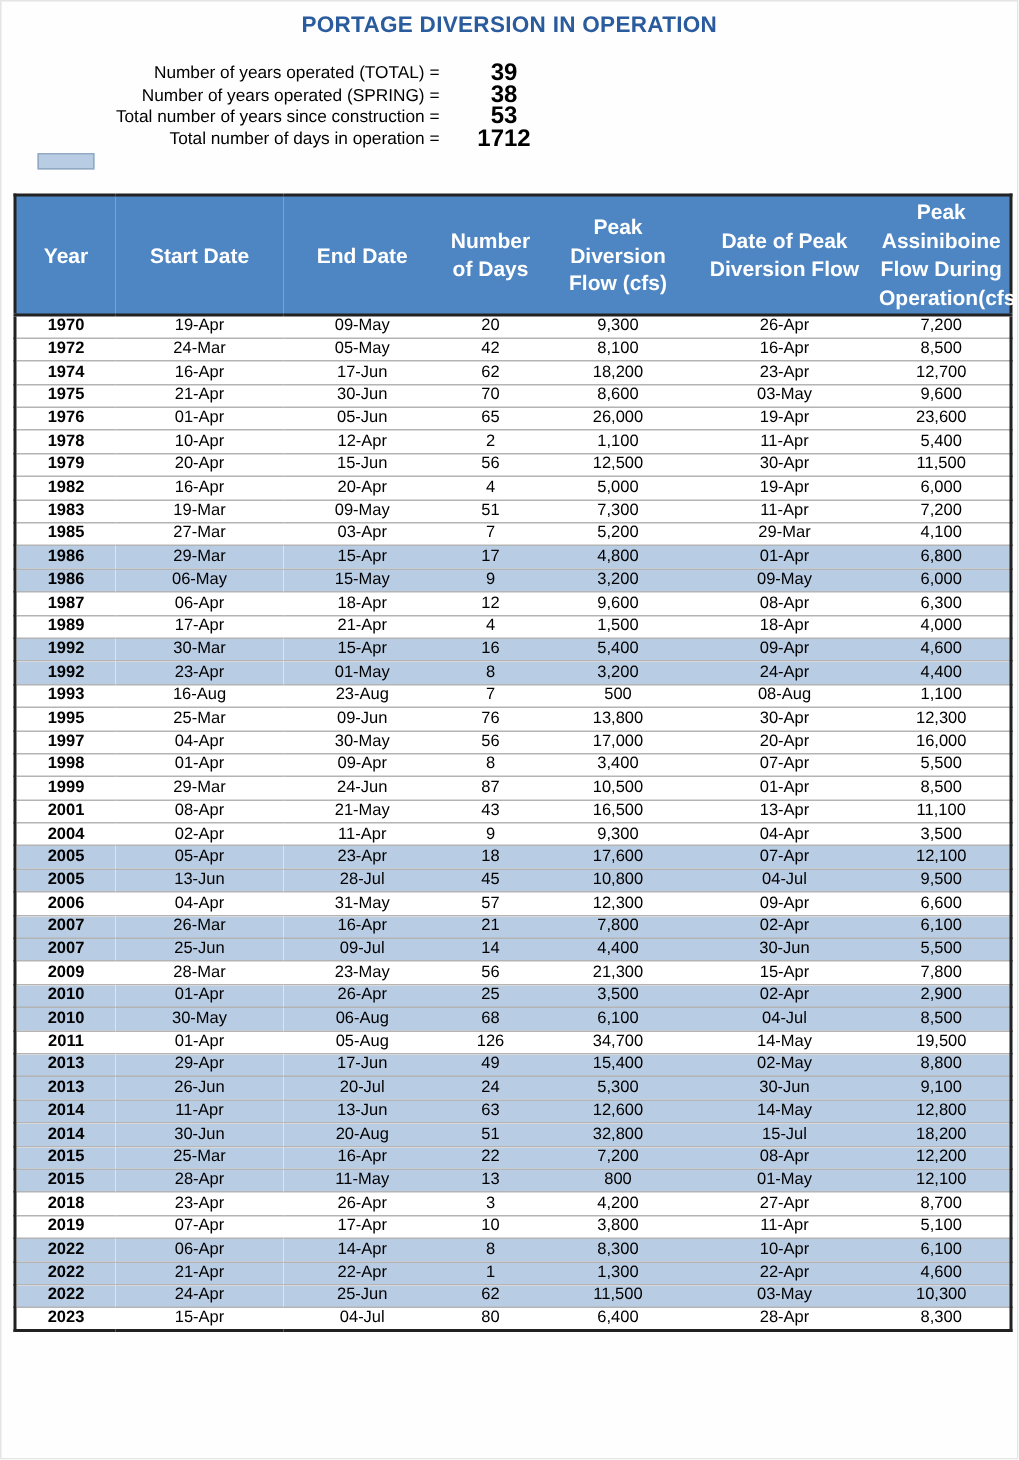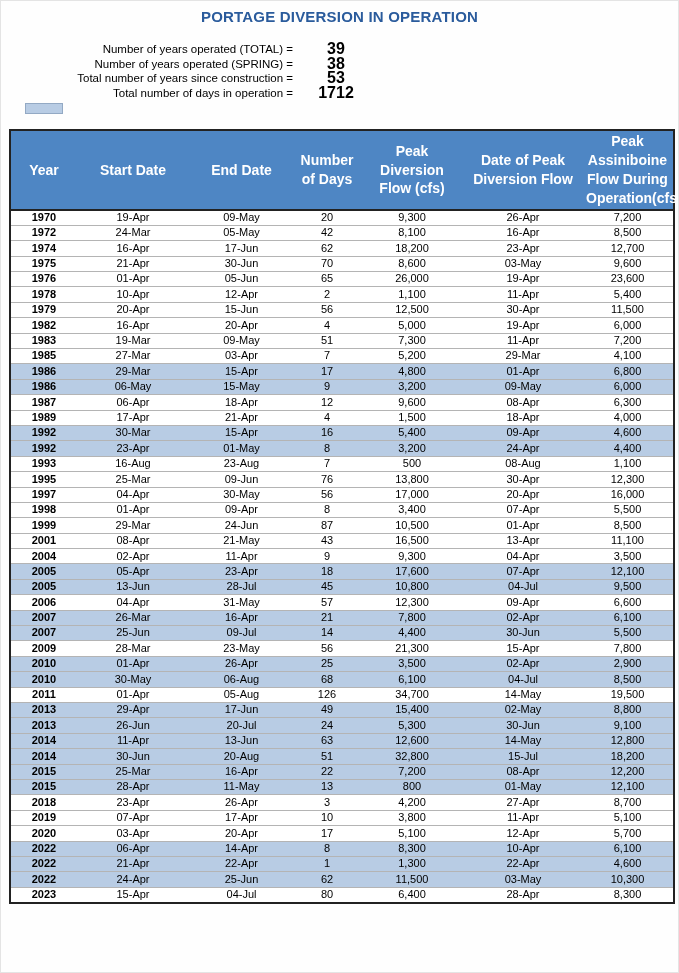--- a/index.html
+++ b/index.html
@@ -467,29 +467,20 @@
         </tr>
         <tr>
           <td class="col-year">2019</td>
           <td class="col-start-date">07-Apr</td>
           <td class="col-end-date">17-Apr</td>
           <td class="col-days">10</td>
           <td class="col-peak-flow">3,800</td>
           <td class="col-peak-date">11-Apr</td>
           <td class="col-assiniboine-flow">5,100</td>
         </tr>
-        <tr>
-          <td class="col-year">2020</td>
-          <td class="col-start-date">03-Apr</td>
-          <td class="col-end-date">20-Apr</td>
-          <td class="col-days">17</td>
-          <td class="col-peak-flow">5,100</td>
-          <td class="col-peak-date">12-Apr</td>
-          <td class="col-assiniboine-flow">5,700</td>
-        </tr>
         <tr class="multi">
           <td class="col-year">2022</td>
           <td class="col-start-date">06-Apr</td>
           <td class="col-end-date">14-Apr</td>
           <td class="col-days">8</td>
           <td class="col-peak-flow">8,300</td>
           <td class="col-peak-date">10-Apr</td>
           <td class="col-assiniboine-flow">6,100</td>
         </tr>
         <tr class="multi">

